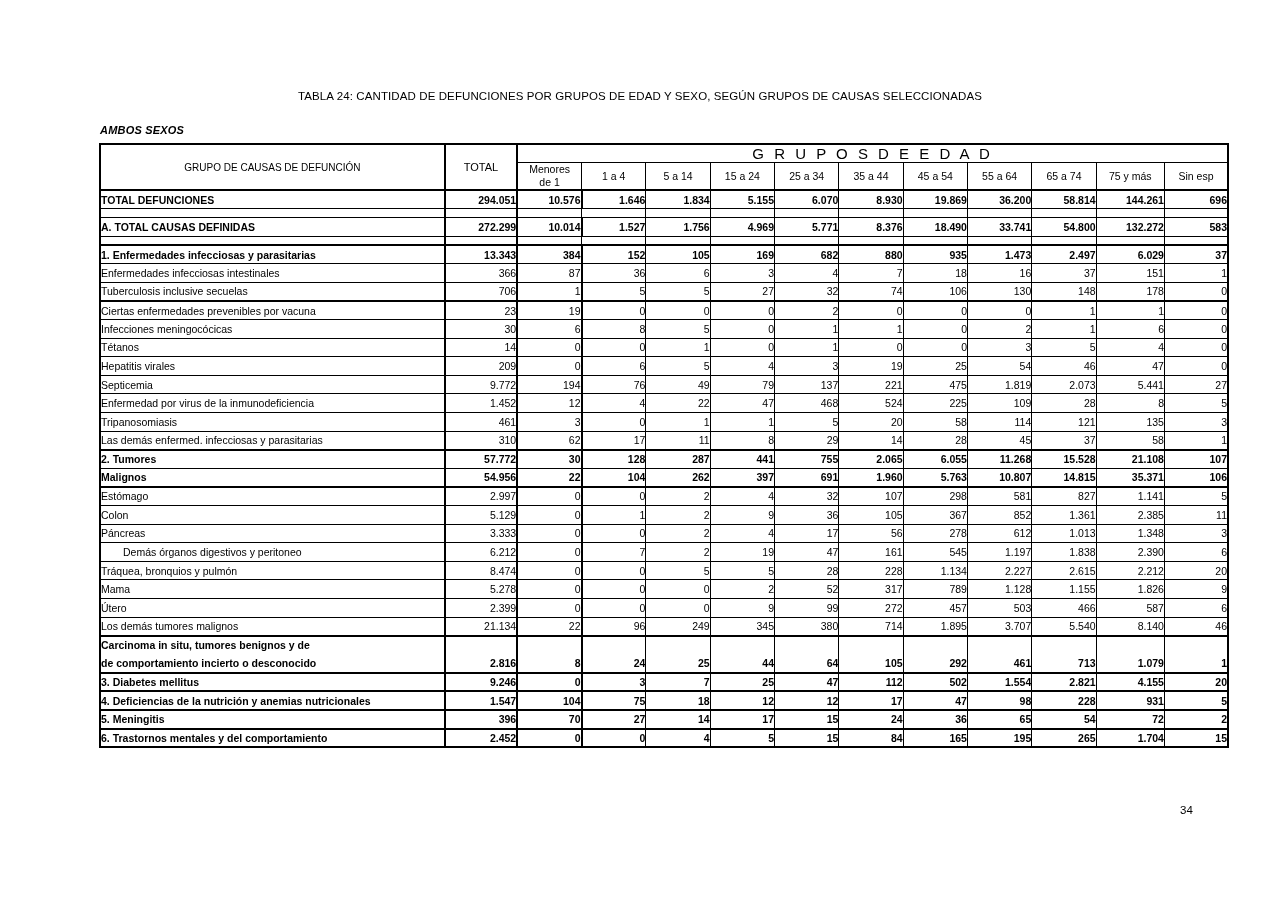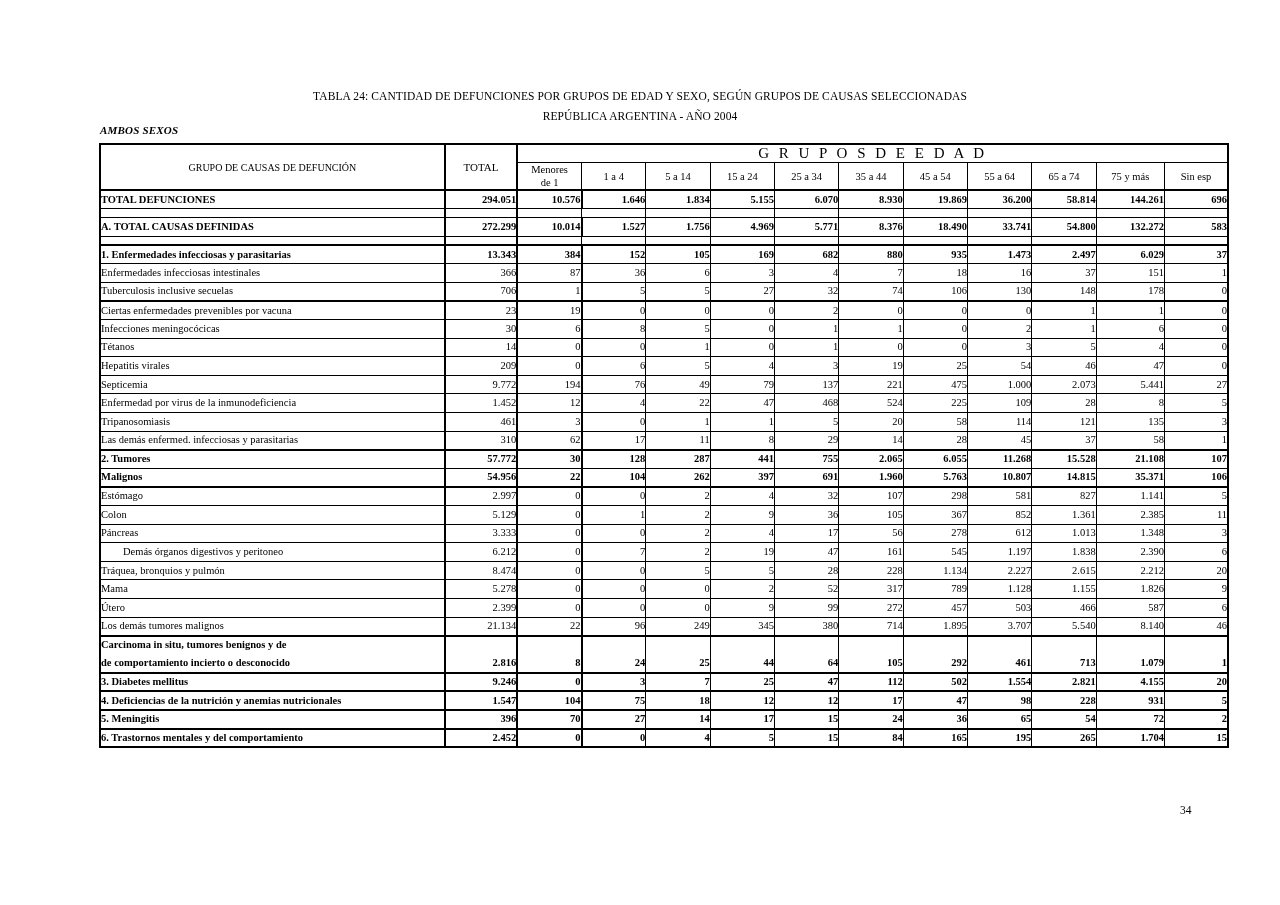--- a/index.html
+++ b/index.html
@@ -14,21 +14,20 @@
     color: #000000;
     position: relative;
     overflow: hidden;
   }
 
   .page {
     position: absolute;
     left: 0; top: 0;
     width: 1052px;
     height: 905px;
-    font-family: Liberation Serif, serif;
   }
 
   
   .title-block {
     position: absolute;
     left: 0;
     top: 88px;
     width: 1280px;
     text-align: center;
   }
@@ -150,21 +149,20 @@
     font-size: 11.5px;
   }
 </style>
 </head>
 <body>
 
 <div class="page">
 
   <div class="title-block">
     <div class="title-line1">TABLA 24: CANTIDAD DE DEFUNCIONES POR GRUPOS DE EDAD Y SEXO,  SEGÚN GRUPOS DE CAUSAS SELECCIONADAS</div>
-    <div class="title-line2">REPÚBLICA ARGENTINA - AÑO 2004</div>
   </div>
 
   <div class="sex-label">AMBOS SEXOS</div>
 
   <div class="tbl-wrap">
     <table class="t24">
       <colgroup>
         <col class="c-name">
           <col class="c-total">
         <col class="c-age">
@@ -371,21 +369,21 @@
           <tr class="">
             <td class="lbl ind1" style="border-right: 2px solid rgb(0, 0, 0);">Septicemia</td>
             <td class="num" style="border-right: 2px solid rgb(0, 0, 0);">9.772</td>
             <td class="num" style="border-right: 2px solid rgb(0, 0, 0);">194</td>
             <td class="num">76</td>
             <td class="num">49</td>
             <td class="num">79</td>
             <td class="num">137</td>
             <td class="num">221</td>
             <td class="num">475</td>
-            <td class="num">1.000</td>
+            <td class="num">1.819</td>
             <td class="num">2.073</td>
             <td class="num">5.441</td>
             <td class="num">27</td>
           </tr>
           <tr class="">
             <td class="lbl ind1" style="border-right: 2px solid rgb(0, 0, 0);">Enfermedad por virus de la inmunodeficiencia</td>
             <td class="num" style="border-right: 2px solid rgb(0, 0, 0);">1.452</td>
             <td class="num" style="border-right: 2px solid rgb(0, 0, 0);">12</td>
             <td class="num">4</td>
             <td class="num">22</td>

